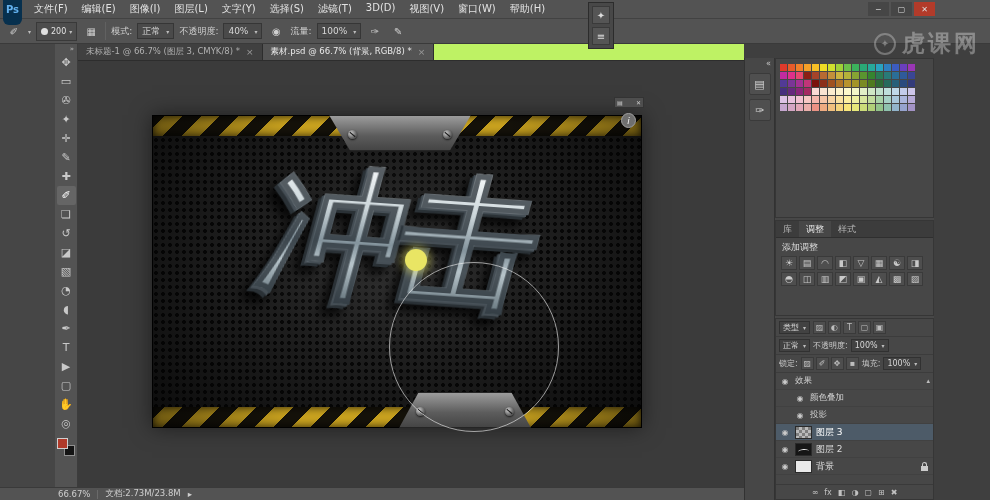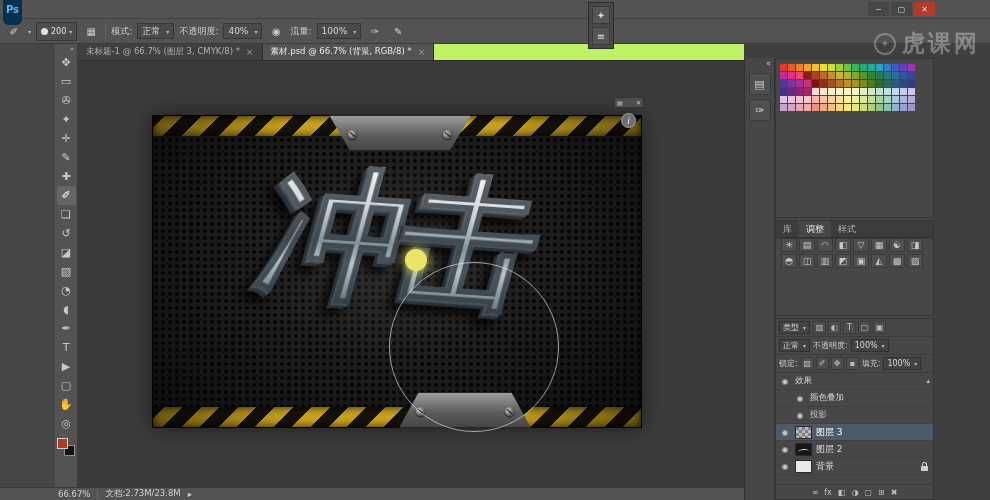--- a/index.html
+++ b/index.html
@@ -134,20 +134,33 @@
   .wm-logo{width:22px;height:22px;border:2px solid rgba(255,255,255,.85);border-radius:50%;display:flex;align-items:center;justify-content:center;font-size:10px}
   .wm-text{font-size:23px;font-weight:bold;letter-spacing:3px}
 </style>
 </head>
 <body>
 
 <div class="app">
 
   <div class="titlebar">
     <div class="ps-logo">Ps</div>
+    <div id="menubar" style="display:flex">
+        <span class="menu-item">文件(F)</span>
+        <span class="menu-item">编辑(E)</span>
+        <span class="menu-item">图像(I)</span>
+        <span class="menu-item">图层(L)</span>
+        <span class="menu-item">文字(Y)</span>
+        <span class="menu-item">选择(S)</span>
+        <span class="menu-item">滤镜(T)</span>
+        <span class="menu-item">3D(D)</span>
+        <span class="menu-item">视图(V)</span>
+        <span class="menu-item">窗口(W)</span>
+        <span class="menu-item">帮助(H)</span>
+      </div>
     <div class="win-controls">
       <div class="win-btn">─</div>
       <div class="win-btn">▢</div>
       <div class="win-btn close">✕</div>
     </div>
   </div>
 
   <div class="options">
     <span class="opt-icon">✐</span>
     <span class="caret">▾</span>
@@ -384,20 +397,21 @@
                 <span class="swatch" style="background: rgb(163, 147, 198);"></span>
               </div>
             </div>
         </div>
         <div class="panel adjust-panel">
           <div class="panel-tabs" id="adjust-tabs">
               <div class="panel-tab">库</div>
               <div class="panel-tab active">调整</div>
               <div class="panel-tab">样式</div>
             </div>
+          <div class="adjust-title">添加调整</div>
           <div class="adjust-grid" id="adjust-grid">
               <span class="adjust-icon">☀</span>
               <span class="adjust-icon">▤</span>
               <span class="adjust-icon">◠</span>
               <span class="adjust-icon">◧</span>
               <span class="adjust-icon">▽</span>
               <span class="adjust-icon">▦</span>
               <span class="adjust-icon">☯</span>
               <span class="adjust-icon">◨</span>
               <span class="adjust-icon">◓</span>

